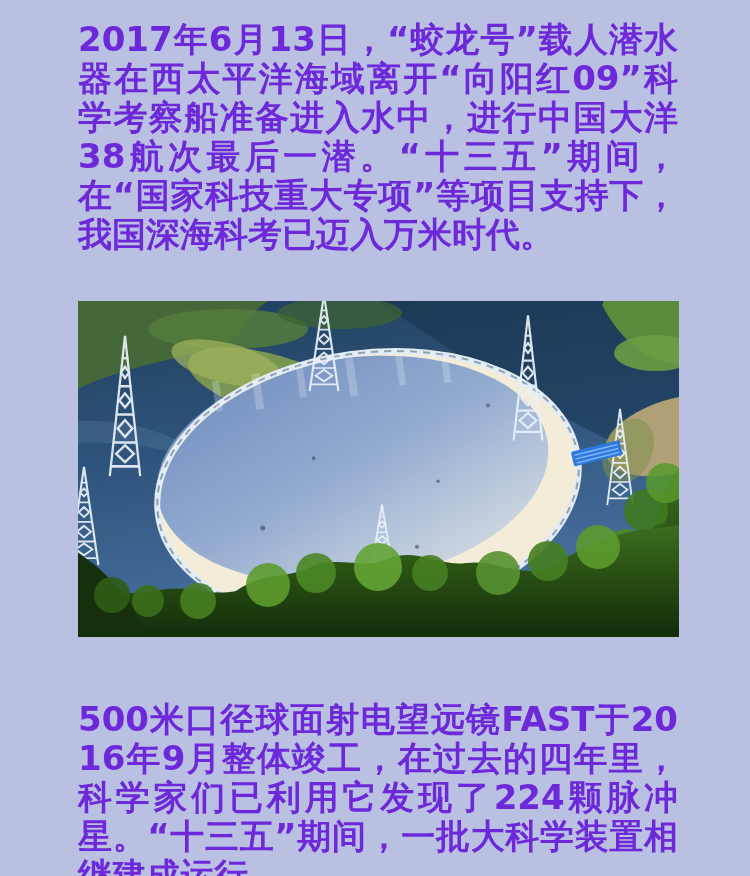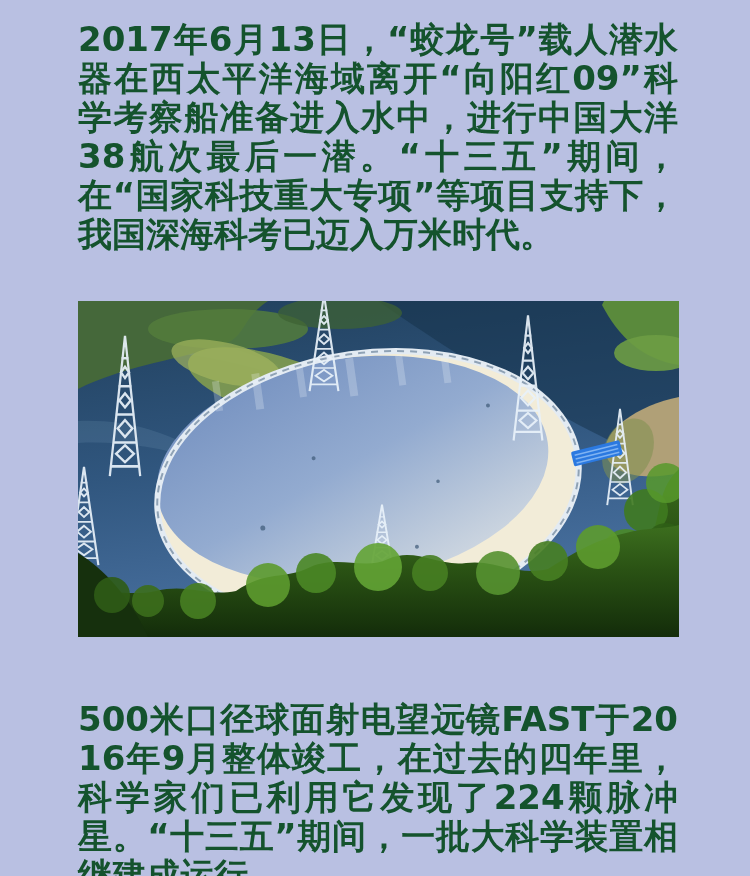--- a/index.html
+++ b/index.html
@@ -19,21 +19,21 @@
     height: 876px;
   }
   .para {
     position: absolute;
     left: 78px;
     width: 600px;
     margin: 0;
     font-size: 34px;
     font-weight: 700;
     line-height: 39px;
-    color: #14532d;
+    color: #6d28d9;
     text-align: justify;
     text-justify: inter-ideograph;
     letter-spacing: 0;
     word-break: break-all;
   }
   .para-top { top: 20px; }
   .para-bottom { top: 700px; }
   .photo {
     position: absolute;
     left: 78px;

